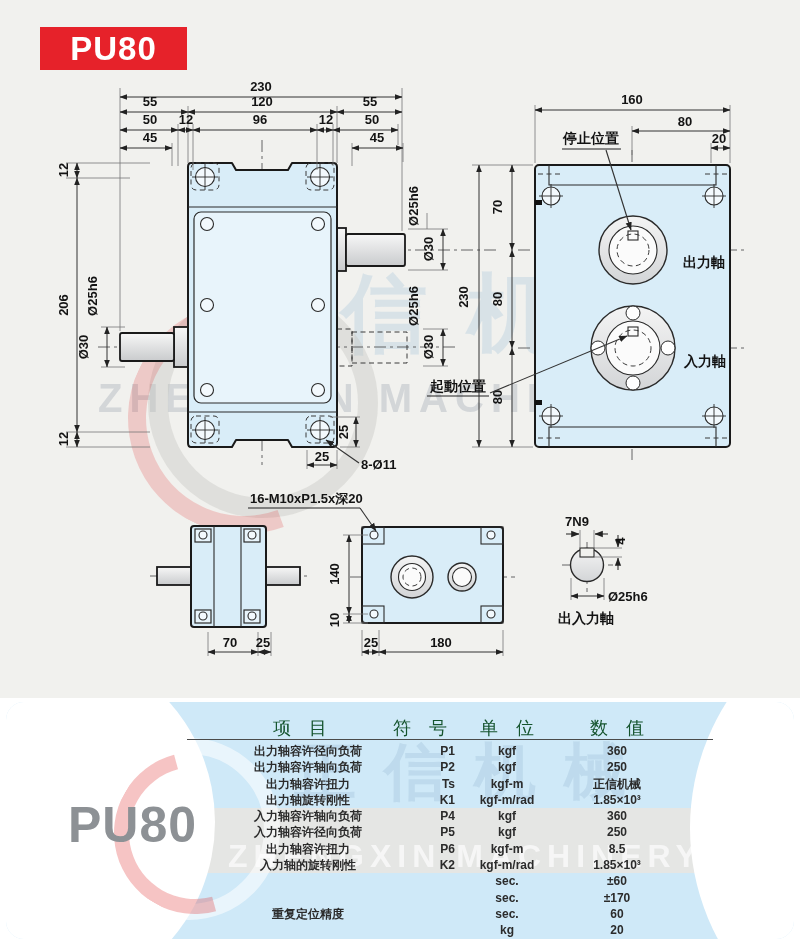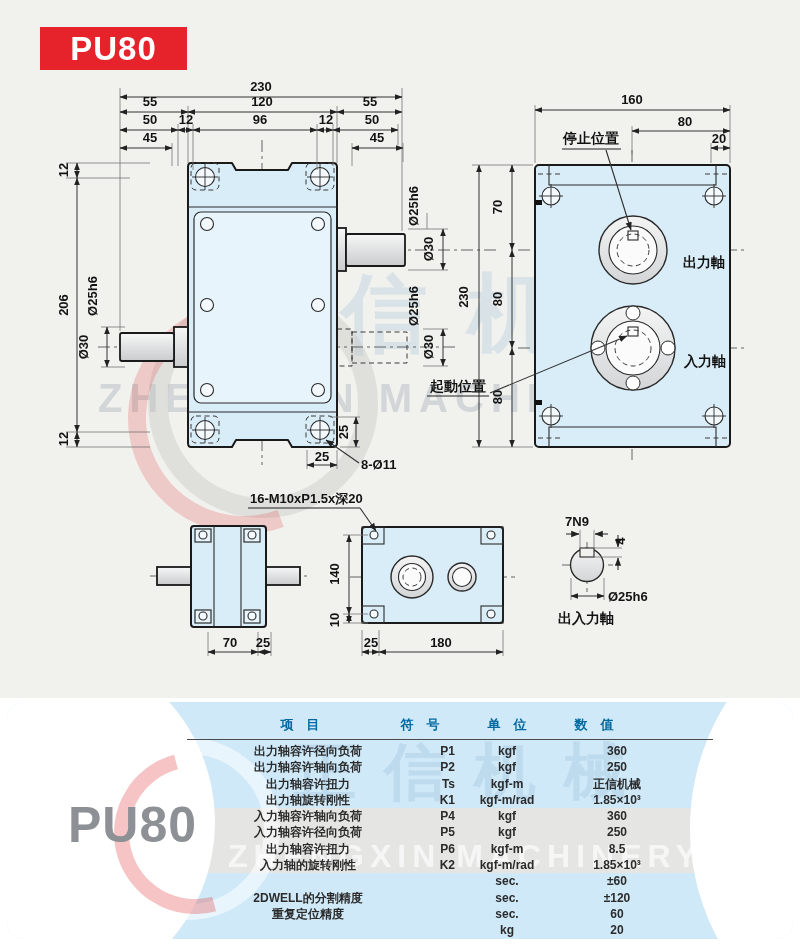--- a/index.html
+++ b/index.html
@@ -20,22 +20,22 @@
   .arc{position:absolute;background:#fff;border-radius:50%;z-index:2}
   .arc-l{left:-151px;top:-60px;width:360px;height:360px}
   .arc-r{left:684px;top:-109px;width:470px;height:470px}
   .gear-card{left:92px;top:36px;width:150px;height:150px;border:16px solid rgba(255,255,255,.55);z-index:3}
   .swoosh-card{left:108px;top:50px;width:132px;height:132px;border:15px solid transparent;border-bottom-color:rgba(225,60,60,.30);border-left-color:rgba(225,60,60,.30);transform:rotate(30deg);z-index:3}
   .wm-cn-card{left:288px;top:28px;font-size:62px;color:rgba(140,175,205,.25);letter-spacing:28px;z-index:3}
   .wm-en-card{left:222px;top:136px;font-size:32px;color:rgba(255,255,255,.65);letter-spacing:6px;z-index:3}
   .card-model{position:absolute;left:62px;top:94px;font-size:50px;font-weight:bold;color:#8d9195;z-index:4;letter-spacing:1px}
   .spec{position:absolute;left:179px;top:10px;width:530px;z-index:4}
   .spec-head{position:relative;height:29px}
-  .spec-head span{position:absolute;top:4px;font-size:13px;font-weight:bold;color:#0369a1;transform:translateX(-50%);white-space:nowrap}
-  .h-item{left:115px}.h-sym{left:235px}.h-unit{left:322px}.h-val{left:409px}
+  .spec-head span{position:absolute;top:4px;font-size:18px;font-weight:normal;color:#14532d;transform:translateX(-50%);white-space:nowrap}
+  .h-item{left:115px}.h-sym{left:235px}.h-unit{left:322px}.h-val{left:432px}
   .head-line{position:absolute;top:27px;left:2px;width:526px;border-top:1.6px solid #4a4a4a}
   .spec-rows{margin-top:2px}
   .trow{position:relative;height:16.3px}
   .trow span{position:absolute;font-size:12px;font-weight:bold;color:#2b2b2b;white-space:nowrap;line-height:16.3px}
   .c1{left:8px;width:230px;text-align:center}
   .c2{left:200px;width:70px;text-align:right}
   .c3{left:272px;width:100px;text-align:center}
   .c4{left:372px;width:120px;text-align:center}
   
   .bodyp{fill:#d9edf8;stroke:#1a1a1a;stroke-width:2;stroke-linejoin:round}
@@ -366,24 +366,23 @@
             <span class="c2">K2</span>
             <span class="c3">kgf-m/rad</span>
             <span class="c4">1.85×10³</span>
           </div>
         <div class="trow">
             <span class="c2"></span>
             <span class="c3">sec.</span>
             <span class="c4">±60</span>
           </div>
         <div class="trow">
-            <span class="c1">2DWELL的分割精度</span>
             <span class="c2"></span>
             <span class="c3">sec.</span>
-            <span class="c4">±120</span>
+            <span class="c4">±170</span>
           </div>
         <div class="trow">
             <span class="c1">重复定位精度</span>
             <span class="c2"></span>
             <span class="c3">sec.</span>
             <span class="c4">60</span>
           </div>
         <div class="trow">
             <span class="c2"></span>
             <span class="c3">kg</span>

